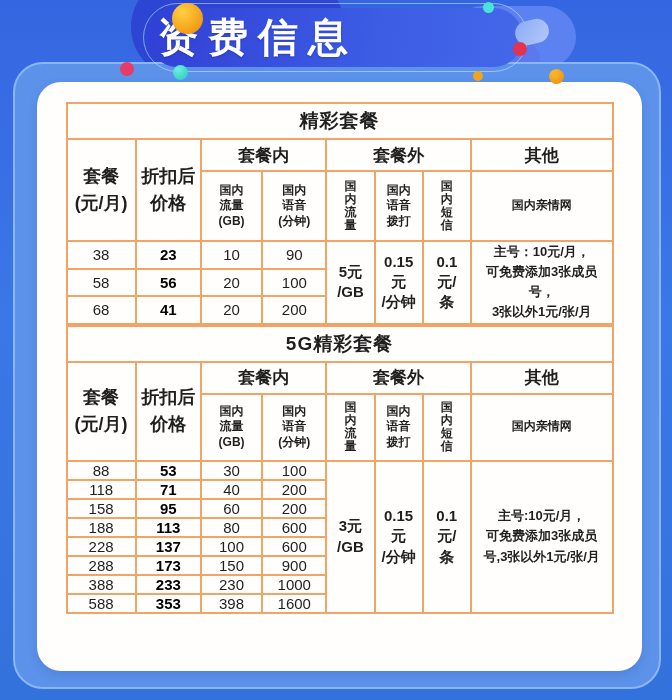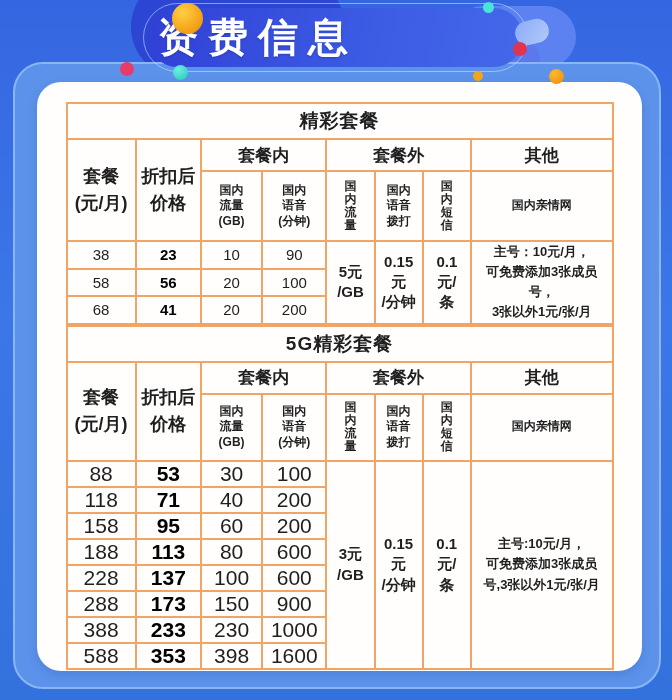--- a/index.html
+++ b/index.html
@@ -47,21 +47,21 @@
   table.price td{border:2px solid #f0a465;text-align:center;vertical-align:middle;
     color:#1f1f1f;white-space:pre-line;padding:0 1px;box-sizing:border-box;}
   td.ttl{height:36px;font-size:19px;font-weight:bold;letter-spacing:1px;}
   td.grp{height:32px;font-size:17px;font-weight:bold;}
   td.bighdr{font-size:18px;font-weight:bold;line-height:1.5;}
   .t1 tr.sub td{height:70px;}
   .t2 tr.sub td{height:67px;}
   tr.sub td{font-size:12px;font-weight:bold;line-height:1.3;}
   tr.sub td.vert{line-height:1.1;}
   .t1 tbody.rows td{height:22px;font-size:15px;}
-  .t2 tbody.rows td{height:16px;font-size:21px;}
+  .t2 tbody.rows td{height:16px;font-size:15px;}
   tbody.rows td:nth-child(2){font-weight:bold;color:#000;text-align:center;}
   tbody.rows td.rate{font-weight:bold;font-size:15px;line-height:1.35;}
   tbody.rows td.note{font-weight:bold;font-size:13px;line-height:1.55;padding:0 3px;}
   .t2{margin-top:19px;}
 </style>
 </head>
 <body>
 
 <div class="blob-dark"></div>
 <div class="blob-light"></div>

